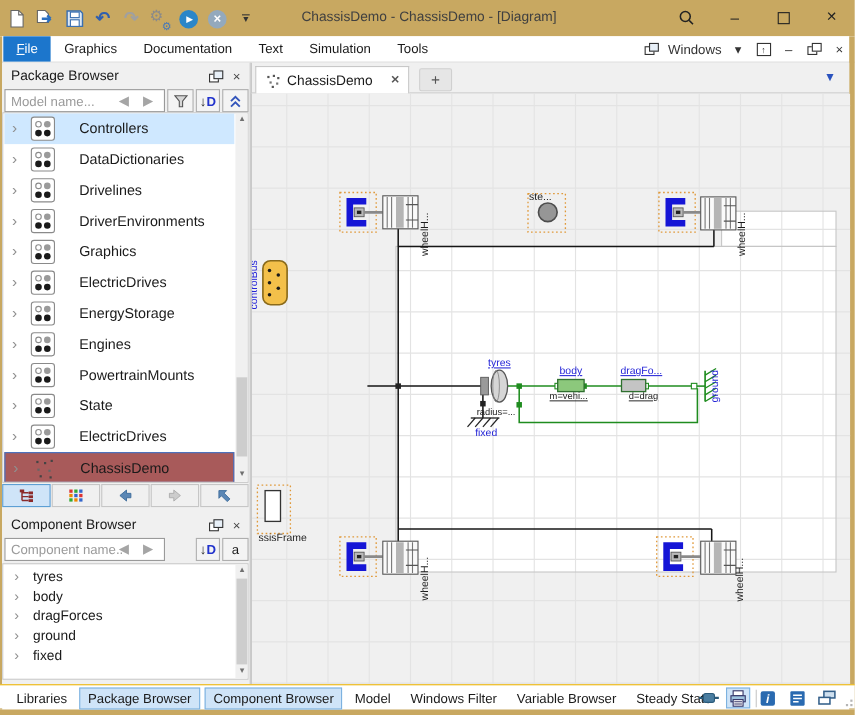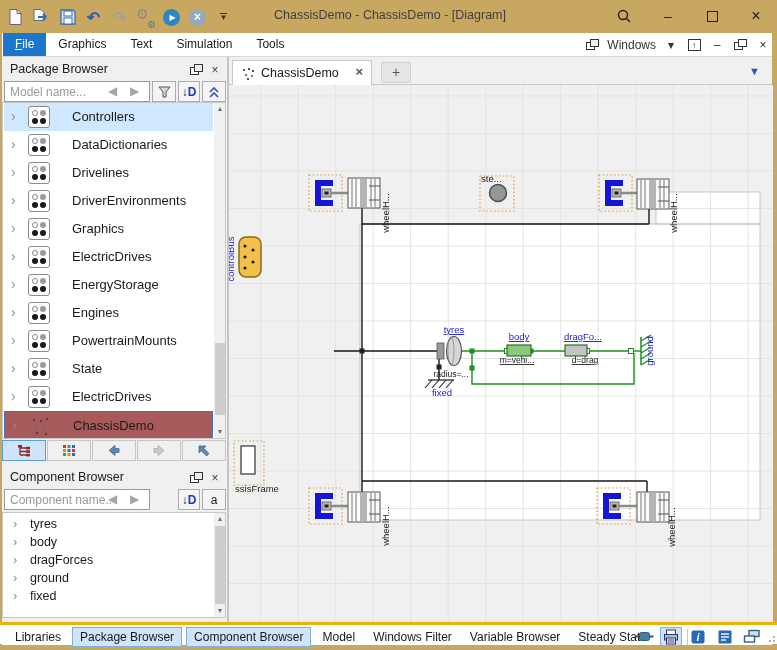--- a/index.html
+++ b/index.html
@@ -69,21 +69,21 @@
   #tab-active { position:absolute; left:3px; top:3px; width:140px; height:25px; background:#fff; border:1px solid #c8c8c8; border-bottom:none; }
   #tab-icon { position:absolute; left:9px; top:6px; width:13px; height:13px; }
   #tab-icon b { position:absolute; left:1px; top:2px; width:2px; height:2px; background:#555;
      box-shadow:5px -1px #555, 9px 1px #555, 2px 5px #777, 8px 6px #777, 4px 9px #555; }
   #tab-label { position:absolute; left:28px; top:5px; font-size:12.5px; }
   #tab-close { position:absolute; right:8px; top:3px; font-size:13px; font-weight:bold; color:#555; }
   #tab-new { position:absolute; left:152px; top:5px; width:30px; height:21px; background:#e6e6e6; border:1px solid #d0d0d0; border-radius:2px; text-align:center; line-height:19px; font-size:14px; color:#555; }
   #tab-dd { position:absolute; right:12px; top:8px; color:#2a52be; font-size:11px; }
   #diagram { left:228px; top:85px; width:544px; height:537px; border-left:1px solid #c4c4c4; }
   
-  #statusbar { left:0; top:622px; width:777px; height:22px; background:#fff; border-top:3px solid #eab308; }
+  #statusbar { left:0; top:622px; width:777px; height:22px; background:#fff; border-top:1px solid #eab308; }
   #sb-items { position:absolute; left:8px; top:1px; display:flex; gap:4px; align-items:center; height:21px; }
   .sb-item { padding:2px 7px; white-space:nowrap; }
   .sb-item.on { background:#cfe4f8; border:1px solid #7db2e0; }
   #sb-right { position:absolute; right:14px; top:1px; display:flex; gap:5px; align-items:center; height:21px; }
   .sb-ico { width:22px; height:19px; display:flex; align-items:center; justify-content:center; }
   .sb-ico.sel { background:#cfe4f8; border:1px solid #7db2e0; }
   #sb-grip { position:absolute; right:2px; bottom:2px; width:9px; height:9px; }
   #sb-grip i { position:absolute; width:2px; height:2px; background:#b5b5b5; }
   svg text { font-family:"Liberation Sans", sans-serif; }
 </style>
@@ -153,20 +153,21 @@
       <span class="wc">
         <span style="font-size:16px">×</span>
       </span>
     </div>
 </div>
 
 <div id="menubar" class="abs">
   <div id="menu-items" class="abs">
       <span class="menu-item active">File</span>
       <span class="menu-item">Graphics</span>
+      <span class="menu-item">Documentation</span>
       <span class="menu-item">Text</span>
       <span class="menu-item">Simulation</span>
       <span class="menu-item">Tools</span>
     </div>
   <div id="menu-right" class="abs">
       <span class="mdi-ico">
         <span class="two-rects">
           <i class="b"></i>
           <i class="f"></i>
         </span>

